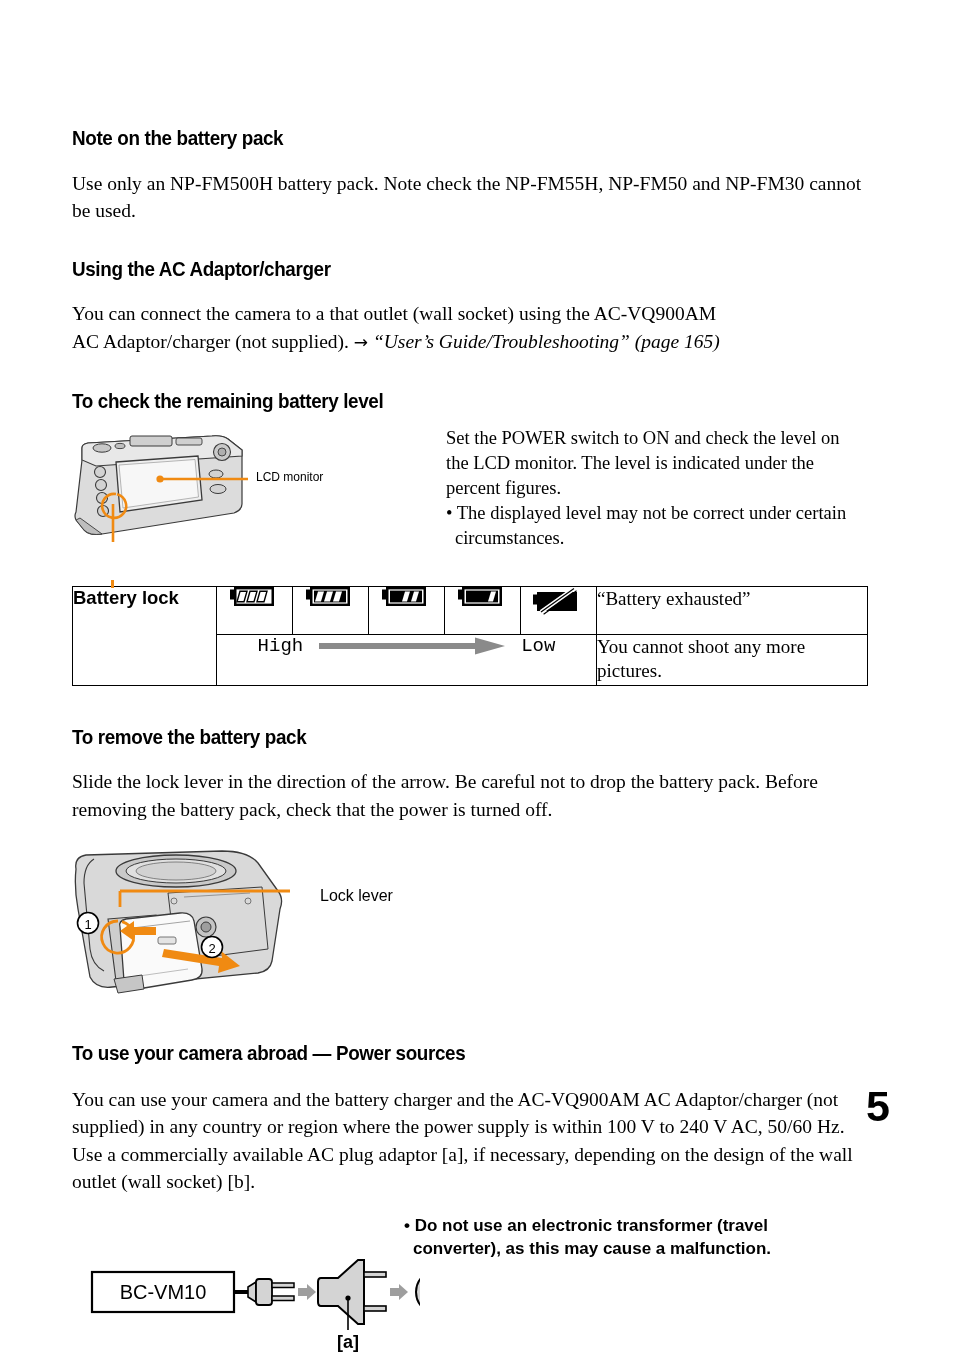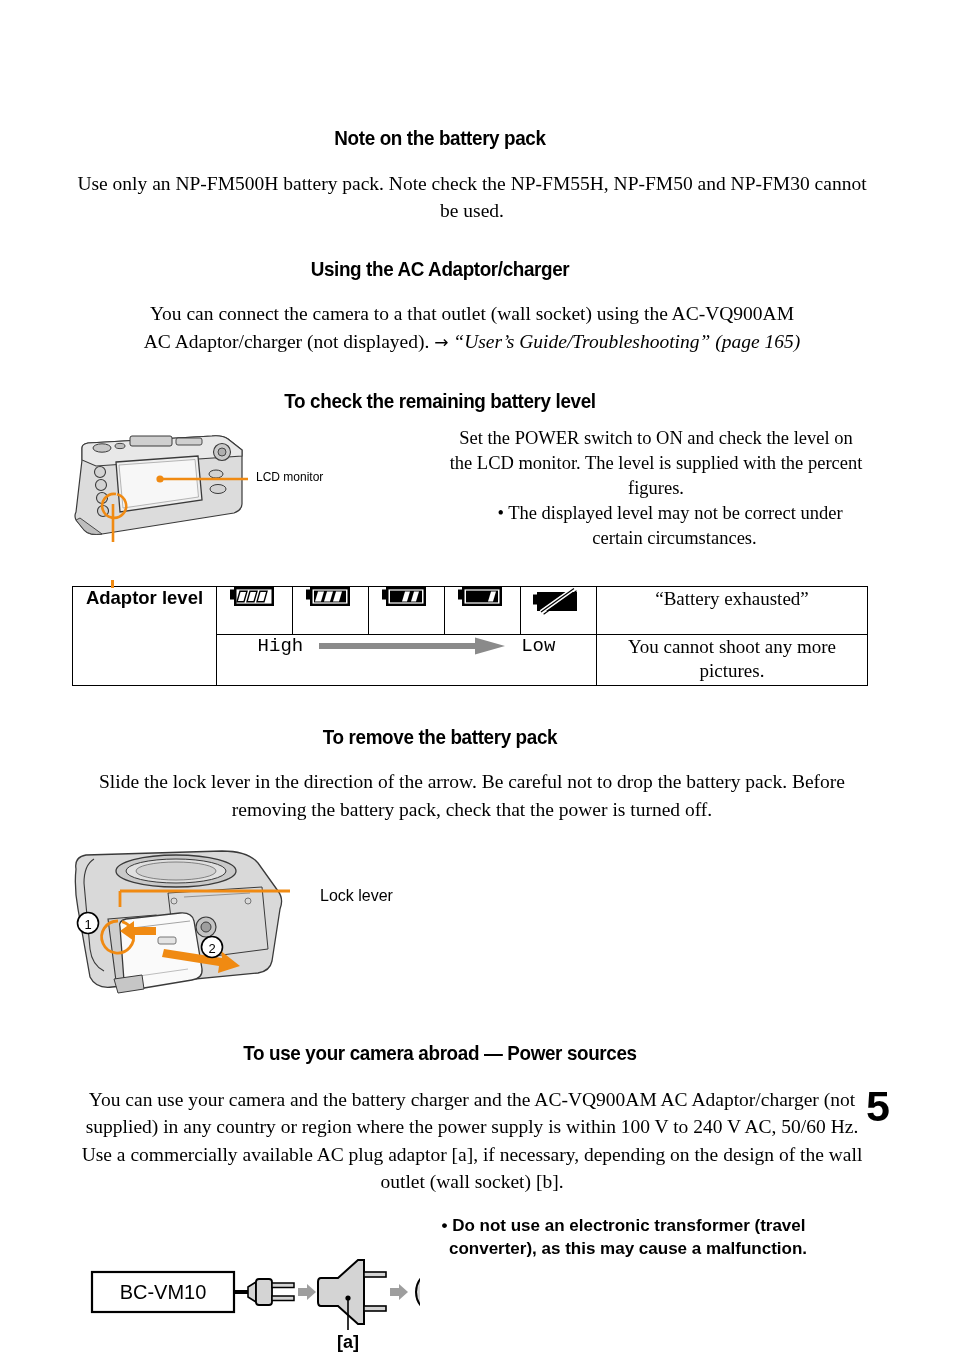--- a/index.html
+++ b/index.html
@@ -13,21 +13,20 @@
     position: relative;
     font-family: "Liberation Serif", serif;
     color: #000000;
     overflow: hidden;
   }
   .page {
     position: absolute;
     left: 0; top: 0;
     width: 954px;
     height: 1158px;
-    text-align: center;
   }
   .content {
     position: absolute;
     left: 72px;
     top: 126px;
     width: 800px;
   }
 
   
   h2.sec-head {
@@ -76,21 +75,20 @@
     left: 374px;
     top: -8px;
     width: 420px;
     font-family: "Liberation Serif", serif;
     font-size: 18.5px;
     line-height: 25px;
   }
   .right-text .bullet-line {
     text-indent: -9px;
     padding-left: 9px;
-    margin-left: 28px;
   }
 
   
   table.batt {
     border-collapse: collapse;
     width: 792px;
     table-layout: fixed;
   }
   table.batt td {
     border: 1.6px solid #000;
@@ -198,21 +196,21 @@
     <h2 class="sec-head">Note on the battery pack</h2>
     <div style="height:20px"></div>
     <p class="body">Use only an NP-FM500H battery pack. Note check the NP-FM55H, NP-FM50 and NP-FM30 cannot be used.</p>
 
     <div style="height:32px"></div>
 
     <h2 class="sec-head">Using the AC Adaptor/charger</h2>
     <div style="height:20px"></div>
     <p class="body">
       <span>You can connect the camera to a that outlet (wall socket) using the AC-VQ900AM</span><br>
-      <span>AC Adaptor/charger (not displayed). </span><span class="arrow-gl">→</span><span class="ital"> “User’s Guide/Troubleshooting” (page 165)</span>
+      <span>AC Adaptor/charger (not supplied). </span><span class="arrow-gl">→</span><span class="ital"> “User’s Guide/Troubleshooting” (page 165)</span>
     </p>
 
     <div style="height:33px"></div>
 
     <h2 class="sec-head">To check the remaining battery level</h2>
 
     <div style="height:21px"></div>
 
     <div class="figwrap" style="height:152px">
 
@@ -246,33 +244,33 @@
         <circle cx="88" cy="45" r="3.6" fill="#F08A12"></circle>
         <line x1="88" y1="45" x2="186" y2="45" stroke="#F08A12" stroke-width="2.6"></line>
 
         <path d="M44 60 a12 12 0 1 0 1 0.2" fill="none" stroke="#F08A12" stroke-width="2.6"></path>
         <line x1="41" y1="70" x2="41" y2="108" stroke="#F08A12" stroke-width="2.6"></line>
       </svg>
 
       <div class="lcd-label">LCD monitor</div>
 
       <div class="right-text">
-        <div>Set the POWER switch to ON and check the level on the LCD monitor. The level is supplied with the percent figures.</div>
+        <div>Set the POWER switch to ON and check the level on the LCD monitor. The level is indicated under the percent figures.</div>
         <div class="bullet-line">• The displayed level may not be correct under certain circumstances.</div>
       </div>
     </div>
 
     <div style="position:relative;height:0">
       <div style="position:absolute;left:39px;top:-6px;width:2.6px;height:8px;background:#F08A12"></div>
     </div>
 
     <table class="batt">
       <tbody>
           <tr>
-        <td class="lvl-label" rowspan="2">Adaptor level</td>
+        <td class="lvl-label" rowspan="2">Battery lock</td>
 
         <td class="icon-cell">
           <svg class="bicon" width="52" height="28" viewBox="0 0 52 28">
             <rect x="1" y="2.5" width="4.5" height="10" fill="#000"></rect>
             <rect x="6" y="4.5" width="3" height="6" fill="#fff"></rect>
             <rect x="5" y="0" width="40" height="19" fill="#000"></rect>
             <rect x="7.5" y="2.4" width="35" height="14.2" fill="#fff"></rect>
             <g fill="#fff" stroke="#000" stroke-width="1.4">
               <polygon points="11,4.2 18,4.2 15,14.8 8,14.8"></polygon>
               <polygon points="21,4.2 28,4.2 25,14.8 18,14.8"></polygon>

